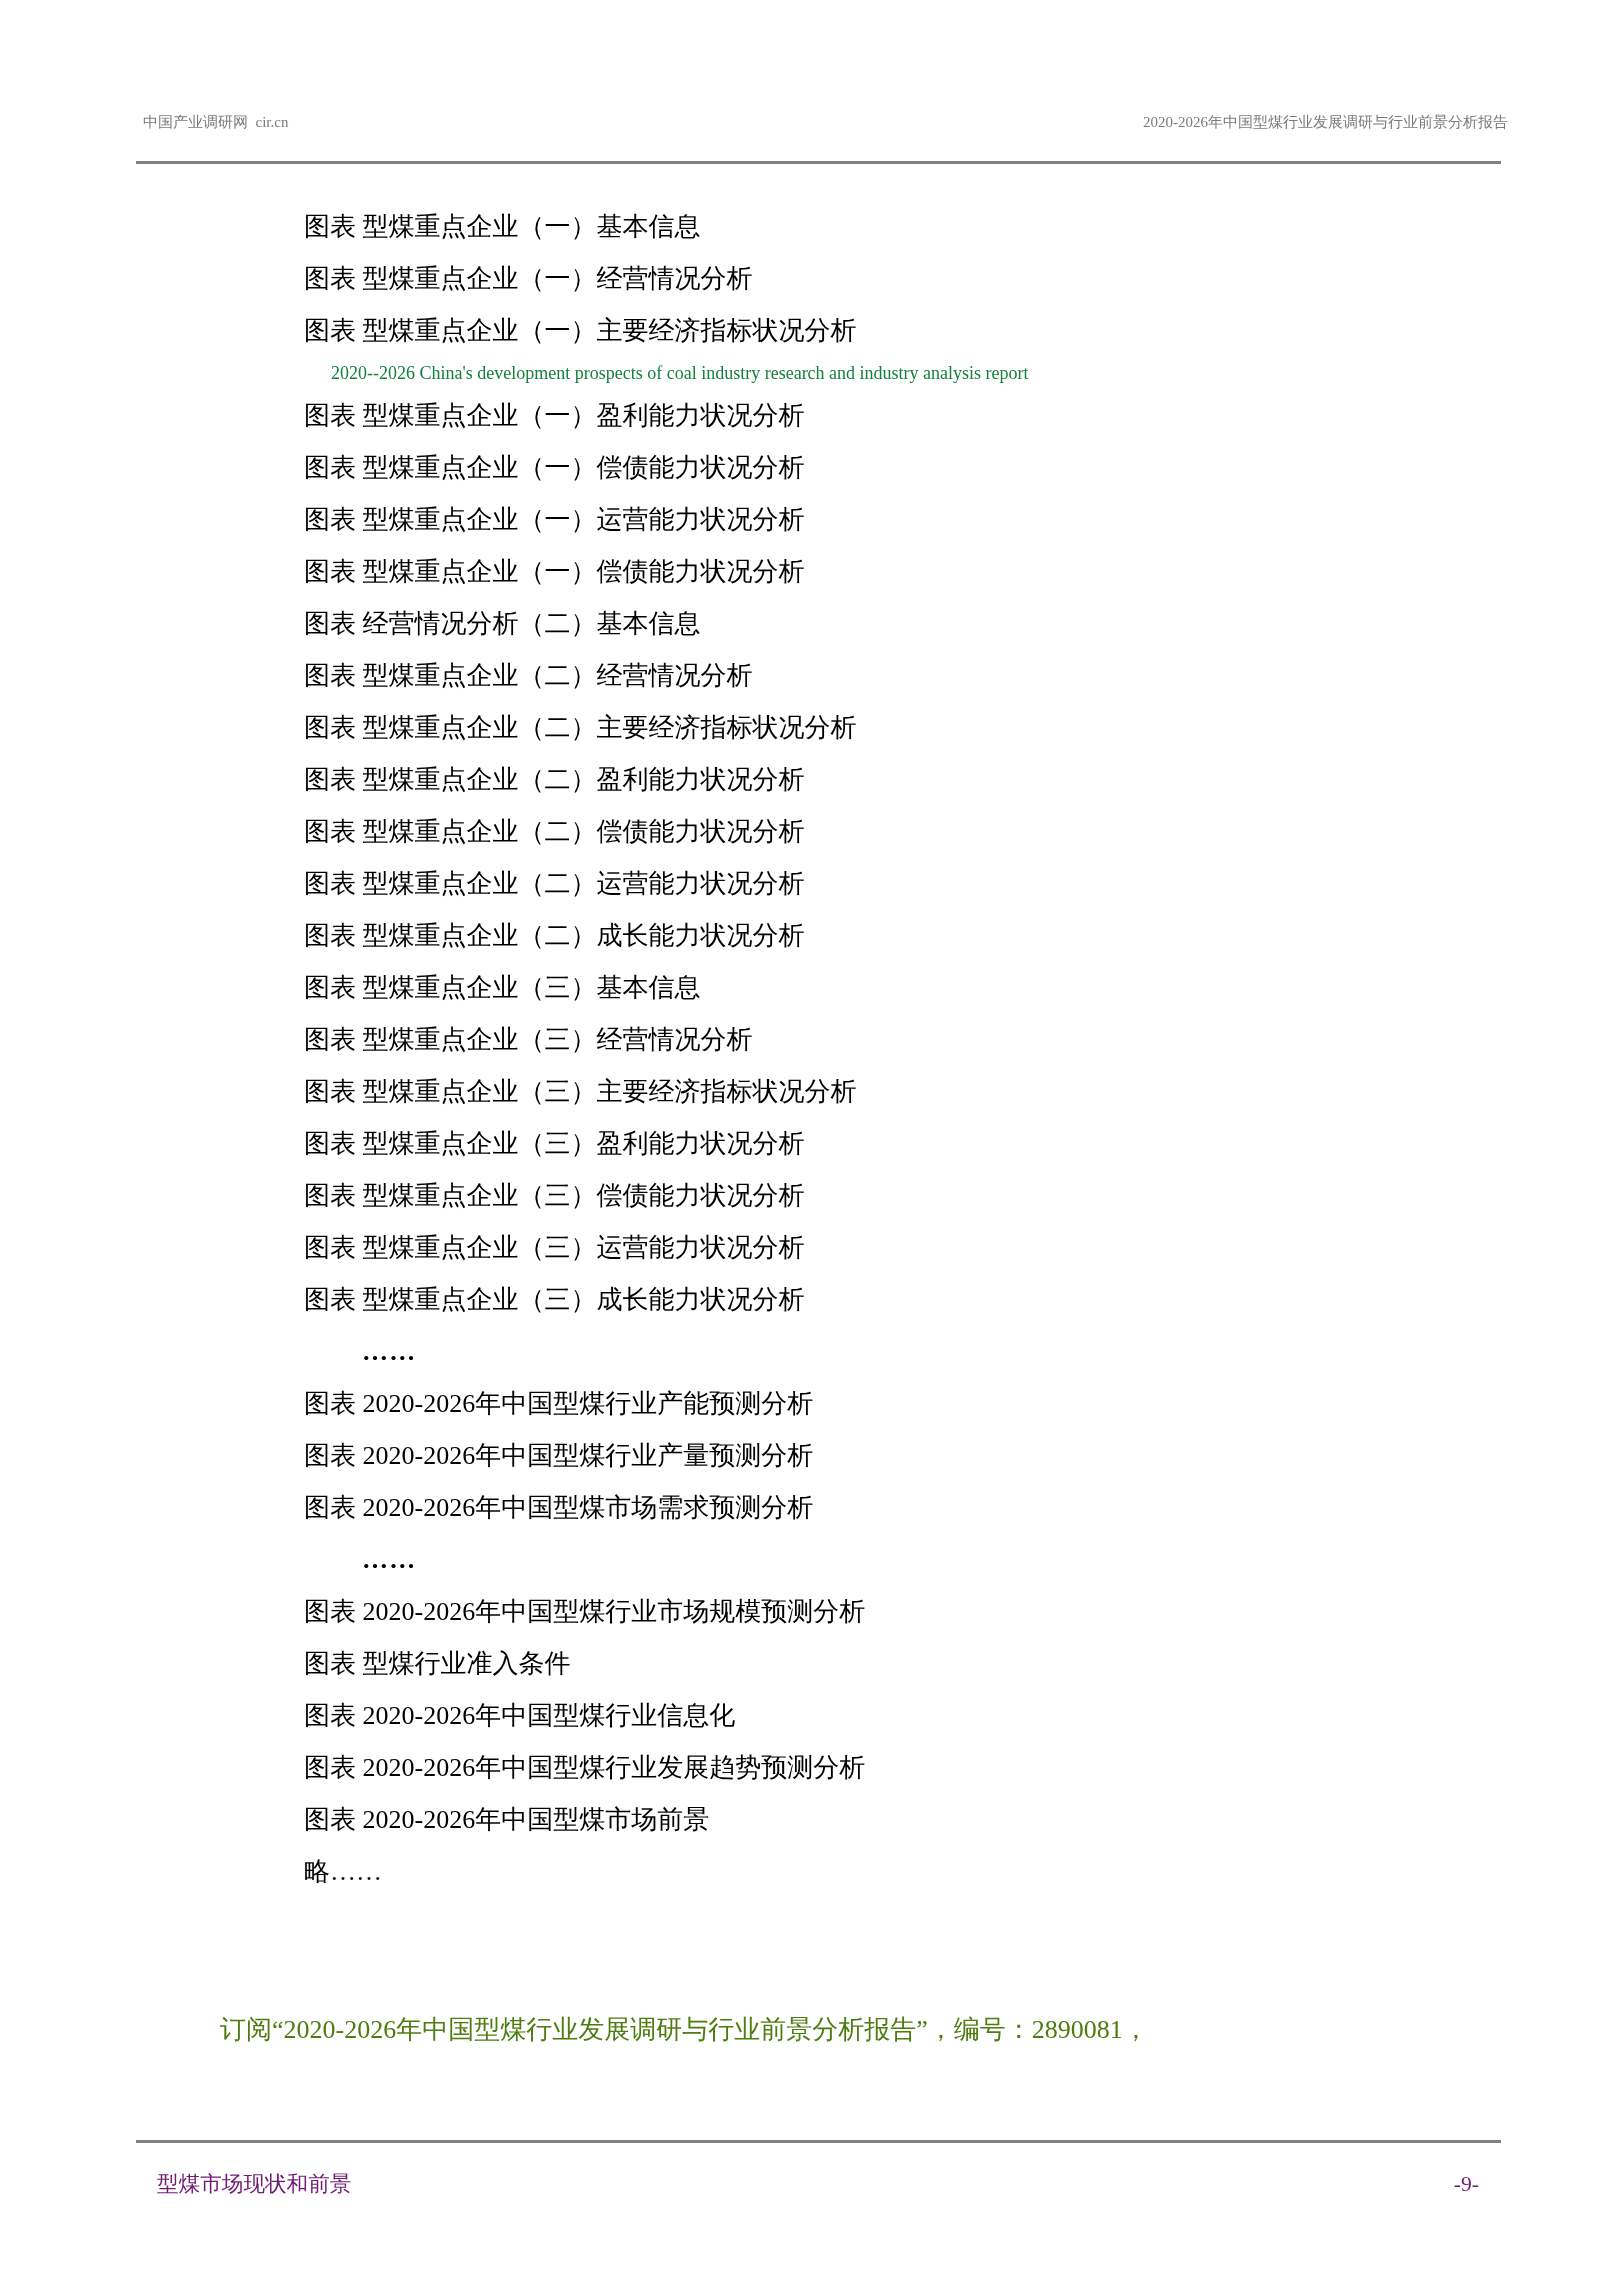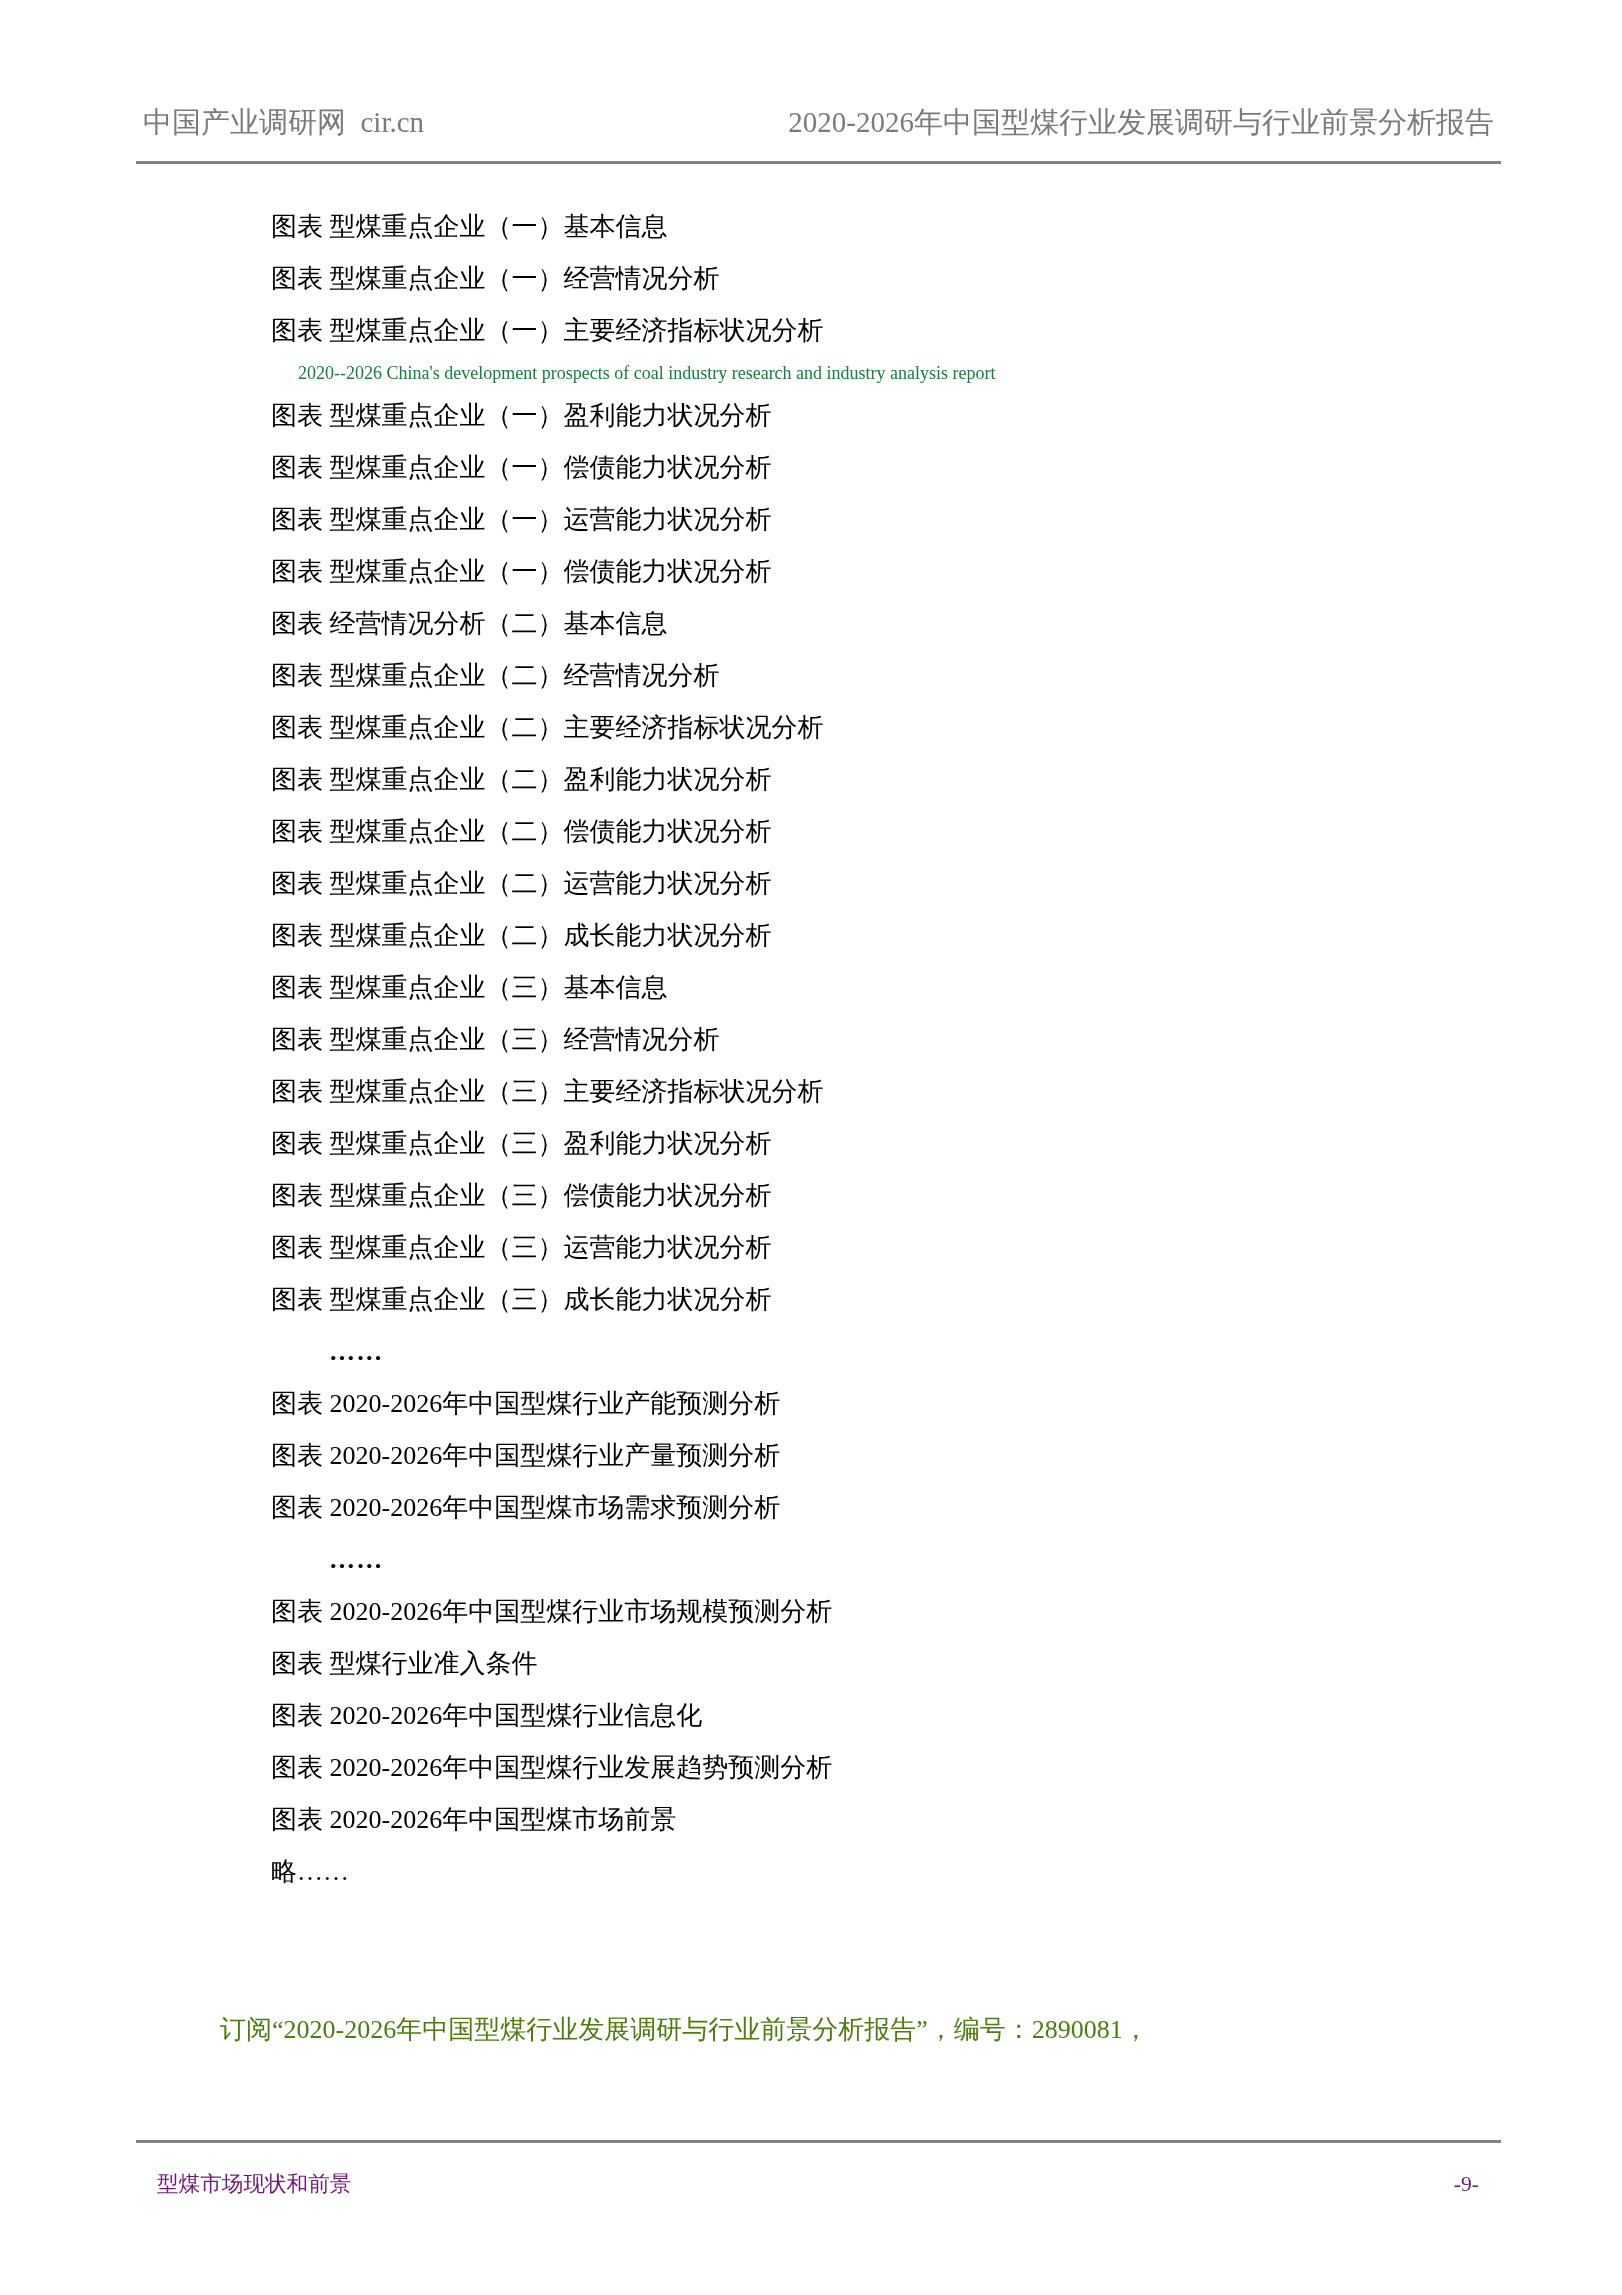--- a/index.html
+++ b/index.html
@@ -4,29 +4,29 @@
 <style>
   html,body{margin:0;padding:0;background:#fff;}
   .page{
     position:relative;
     width:1622px;height:2295px;
     background:#ffffff;
     overflow:hidden;
     font-family:"Liberation Serif","DejaVu Serif",serif;
   }
   .header{
-    position:absolute;top:109px;left:143px;right:128px;
+    position:absolute;top:109px;left:143px;right:114px;
     display:flex;justify-content:space-between;align-items:baseline;
-    color:#7a7a7a;font-size:29px;line-height:27.5px;
+    color:#7a7a7a;font-size:15px;line-height:27.5px;
   }
   .header span{white-space:pre;}
   .rule{position:absolute;left:136px;width:1365px;height:3.3px;background:#828282;}
   .header-rule{top:161px;}
   .footer-rule{top:2140px;}
-  .body-list{position:absolute;top:201px;left:0;width:1434px;}
+  .body-list{position:absolute;top:201px;left:0;width:1434px;padding-left:33px;}
   .row{
     height:52px;line-height:52px;
     font-size:26px;color:#000000;
     padding-left:271px;white-space:pre;
   }
   .row.note{
     height:33px;line-height:33px;
     font-size:18px;padding-left:281px;color:#15803d;margin-left:17px;
   }
   .row.ellipsis{

